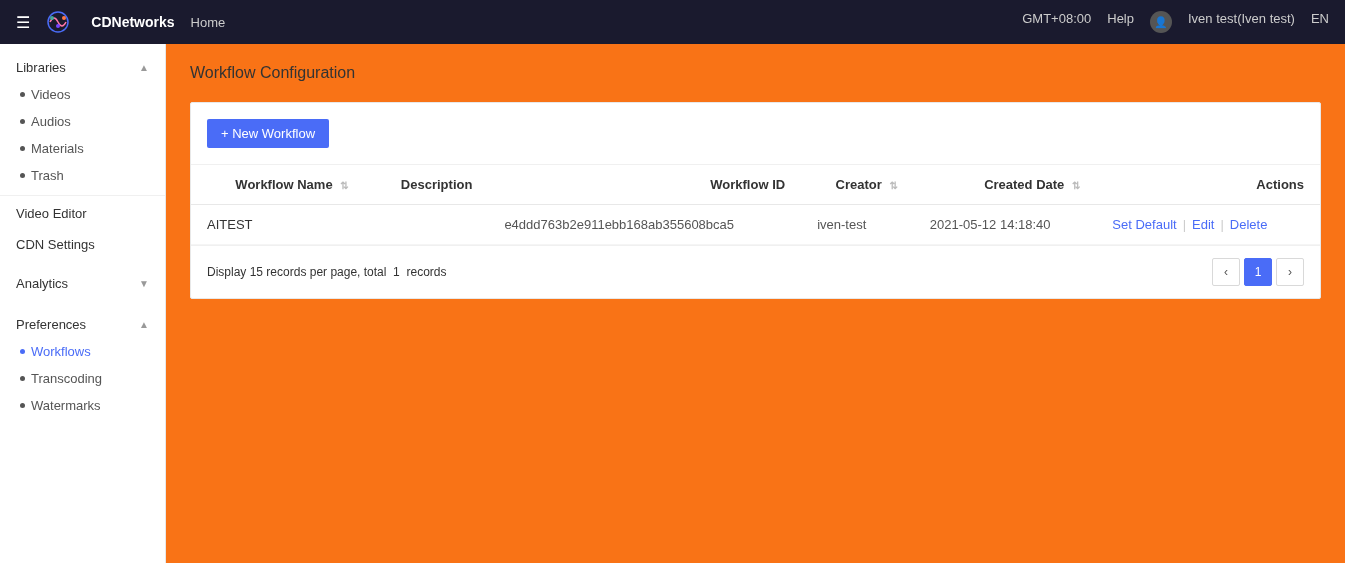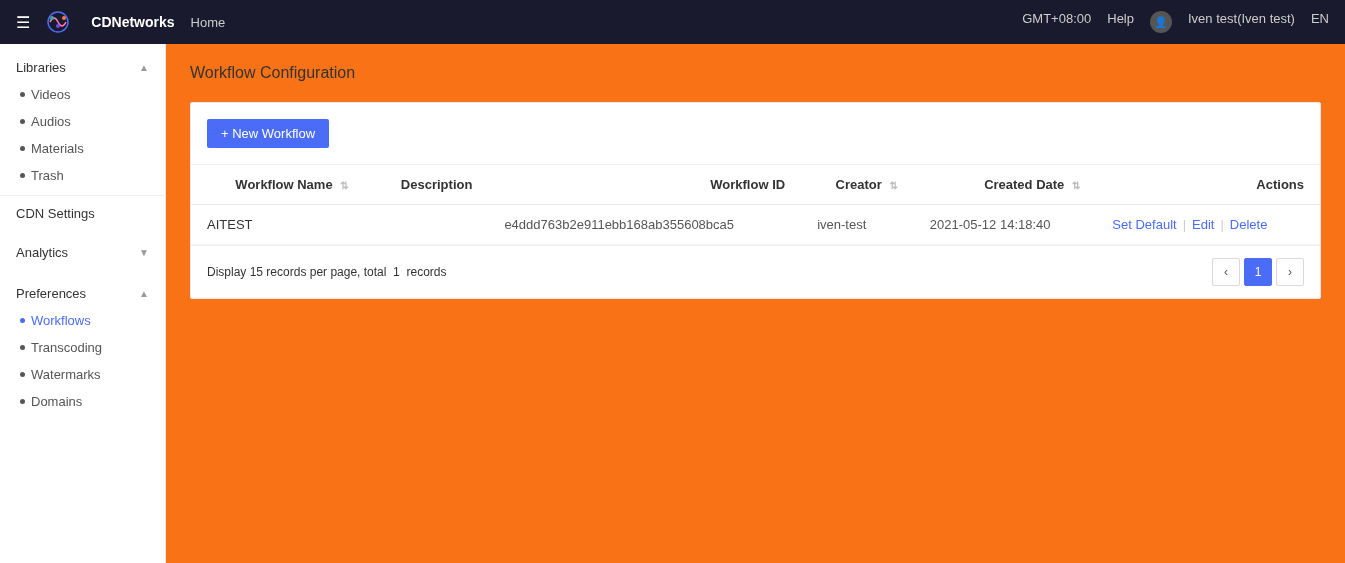--- a/index.html
+++ b/index.html
@@ -297,20 +297,23 @@
         <span>Materials</span>
       </div>
       <div class="sidebar-item">
         <span class="dot"></span>
         <span>Trash</span>
       </div>
     </div>
 
     <div class="divider-line"></div>
 
+    <div class="sidebar-plain-item">
+      <span>Video Editor</span>
+    </div>
 
     <div class="sidebar-plain-item">
       <span>CDN Settings</span>
     </div>
 
     <div class="sidebar-section">
       <div class="sidebar-section-header">
         <span>Analytics</span>
         <span class="chevron">▼</span>
       </div>
@@ -325,24 +328,20 @@
         <span class="dot"></span>
         <span>Workflows</span>
       </div>
       <div class="sidebar-item">
         <span class="dot"></span>
         <span>Transcoding</span>
       </div>
       <div class="sidebar-item">
         <span class="dot"></span>
         <span>Watermarks</span>
-      </div>
-      <div class="sidebar-item">
-        <span class="dot"></span>
-        <span>Domains</span>
       </div>
     </div>
   </aside>
 
   <main class="content">
     <h1 class="page-title">Workflow Configuration</h1>
 
     <div class="content-card">
 
       <div class="card-toolbar">

